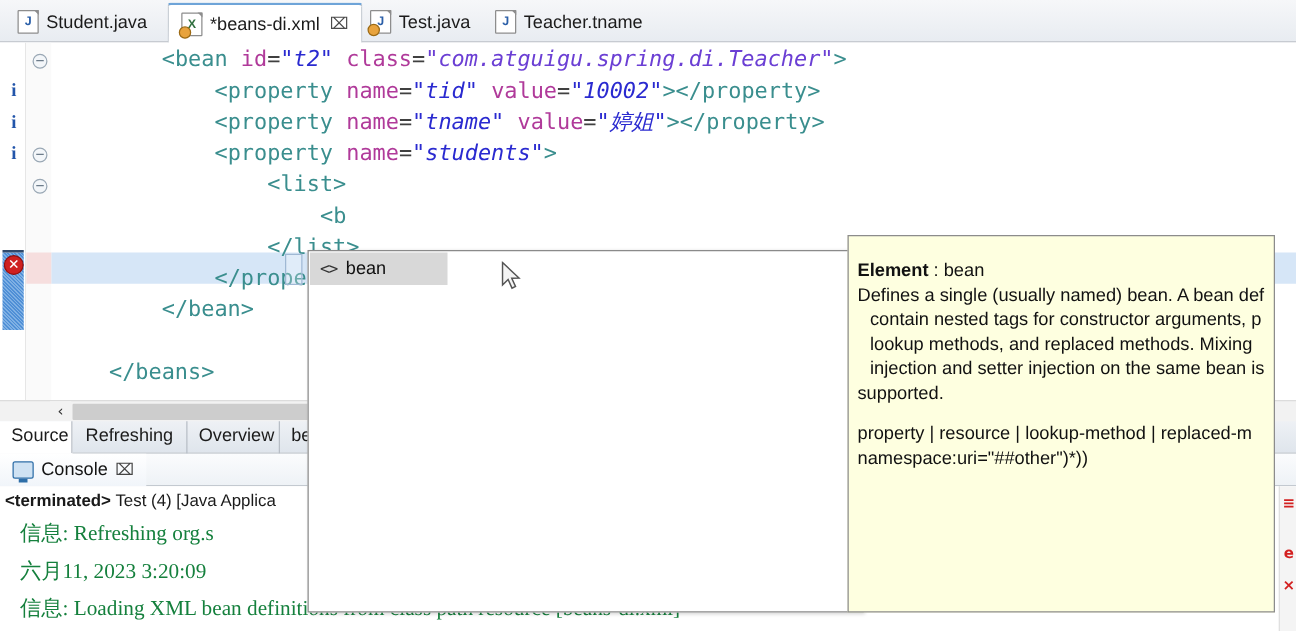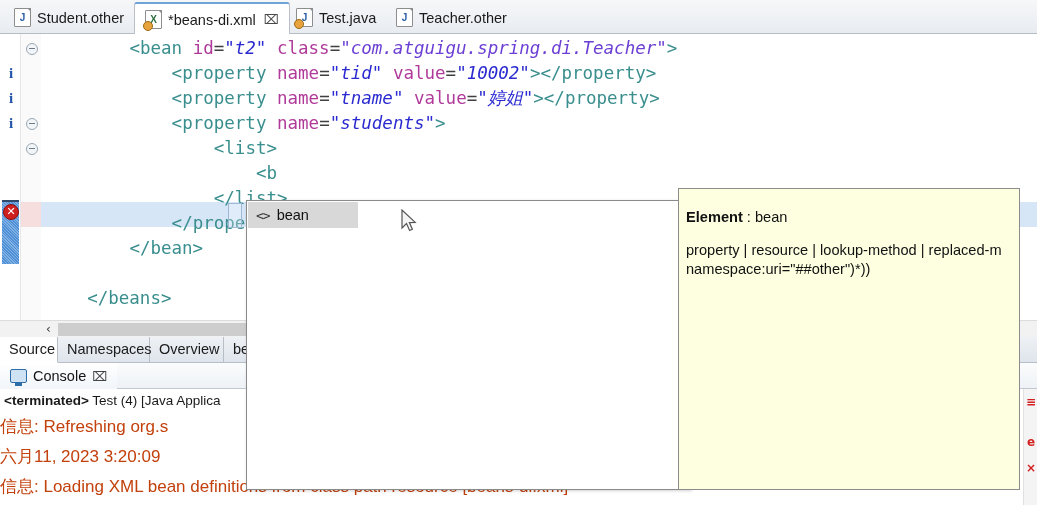--- a/index.html
+++ b/index.html
@@ -160,23 +160,23 @@
   }
   .consolebody{
     position:absolute;left:0;top:389px;width:1037px;height:116px;background:#ffffff;
   }
   .termline{
     position:absolute;left:4px;top:4px;font-size:13.5px;color:#1a1a1a;white-space:nowrap;
     font-family:"Liberation Sans", sans-serif;
   }
   .termline b{font-weight:bold;}
   .cout{
-    position:absolute;left:0;
-    font-family:Liberation Sans, sans-serif;
-    font-size:17px;color:#c2410c;white-space:nowrap;
+    position:absolute;left:16px;
+    font-family:Liberation Serif, serif;
+    font-size:17px;color:#15803d;white-space:nowrap;
   }
   .console-marker{
     position:absolute;right:0;width:14px;
     font-size:12px;font-weight:bold;color:#d32020;text-align:center;
     font-family:"DejaVu Sans", sans-serif;
   }
   .console-rail{
     position:absolute;left:1023px;top:389px;width:14px;height:116px;
     background:#f4f4f4;border-left:1px solid #e0e0e0;
   }
@@ -215,34 +215,34 @@
   .cursor{position:absolute;left:401px;top:209px;width:18px;height:26px;}
 </style>
 </head>
 <body>
 
 <div id="app">
 
   <div class="tabbar" id="tabbar">
       <div class="tab inactive" style="left: 4px;">
         <span class="ticon">J</span>
-        <span>Student.other</span>
+        <span>Student.java</span>
       </div>
       <div class="tab active" style="left: 134px;">
         <span class="ticon xml">X<span class="warnbadge"></span></span>
         <span>*beans-di.xml</span>
         <span class="closex">⌧</span>
       </div>
       <div class="tab inactive" style="left: 286px;">
         <span class="ticon">J<span class="warnbadge"></span></span>
         <span>Test.java</span>
       </div>
       <div class="tab inactive" style="left: 386px;">
         <span class="ticon">J</span>
-        <span>Teacher.other</span>
+        <span>Teacher.tname</span>
       </div>
     </div>
 
   <div class="editor">
     <div class="gutter-anno"></div>
     <div class="gutter-fold"></div>
     <div class="sel-line"></div>
     <div class="err-stripe"></div>
     <div class="sel-marker"></div>
     <div class="ico-err">✕</div>
@@ -268,21 +268,21 @@
       <div class="ico-fold" style="top: 109px;"></div>
     </div>
 
   <div class="hscroll">
     <div class="arrow">‹</div>
     <div class="thumb"></div>
   </div>
 
   <div class="srctabs" id="srctabs">
       <div class="stab active" style="left: 0px; width: 58px;"><span>Source</span></div>
-      <div class="stab" style="left: 58px; width: 92px;"><span>Namespaces</span></div>
+      <div class="stab" style="left: 58px; width: 92px;"><span>Refreshing</span></div>
       <div class="stab" style="left: 150px; width: 74px;"><span>Overview</span></div>
       <div class="stab" style="left: 224px; width: 30px;"><span>be</span></div>
     </div>
 
   <div class="consoletabbar">
     <div class="consoletab">
       <span class="mon"></span>
       <span>Console</span>
       <span style="font-size:13px;color:#444;font-family:'DejaVu Sans',sans-serif;">⌧</span>
     </div>
@@ -306,20 +306,27 @@
 
   <div class="assist">
     <div class="assist-item">
       <span class="gl">&lt;&gt;</span>
       <span>bean</span>
     </div>
   </div>
 
   <div class="doctip">
     <p><b>Element</b><span> : </span><span>bean</span></p>
+    <div id="docdesc">
+        <p>Defines a single (usually named) bean. A bean def</p>
+        <p class="ind">contain nested tags for constructor arguments, p</p>
+        <p class="ind">lookup methods, and replaced methods. Mixing</p>
+        <p class="ind">injection and setter injection on the same bean is</p>
+        <p>supported.</p>
+      </div>
     <div class="sp"></div>
     <div id="doccm">
         <p>property | resource | lookup-method | replaced-m</p>
         <p>namespace:uri="##other")*))</p>
       </div>
   </div>
 
   <div class="cursor">
     <svg width="18" height="26" viewBox="0 0 18 26">
       <path d="M1,1 L1,19 L5.5,14.6 L8.6,21.5 L11.4,20.2 L8.4,13.6 L14.2,13.4 Z" fill="#f4f4f4" stroke="#555" stroke-width="1.2"></path>

